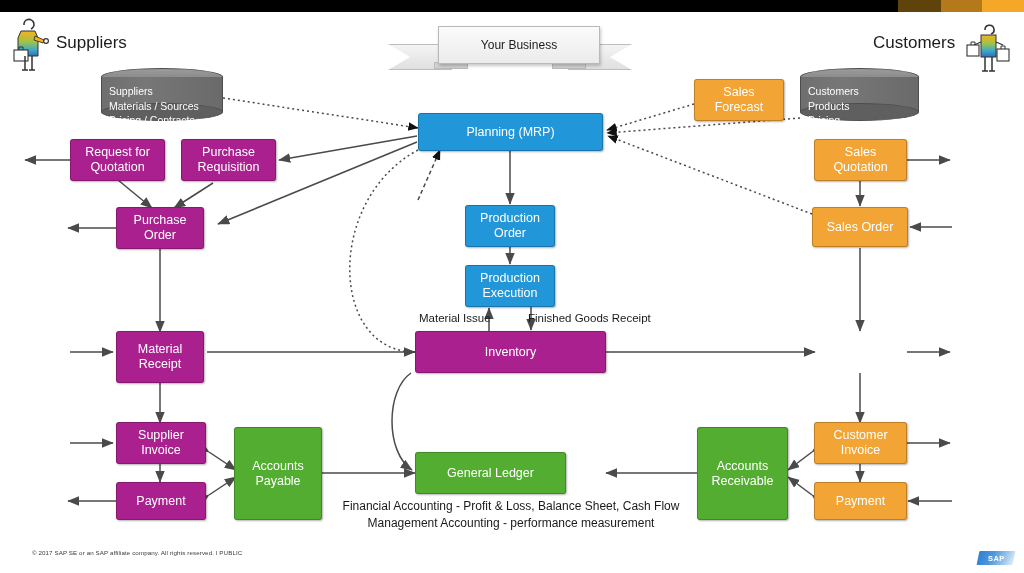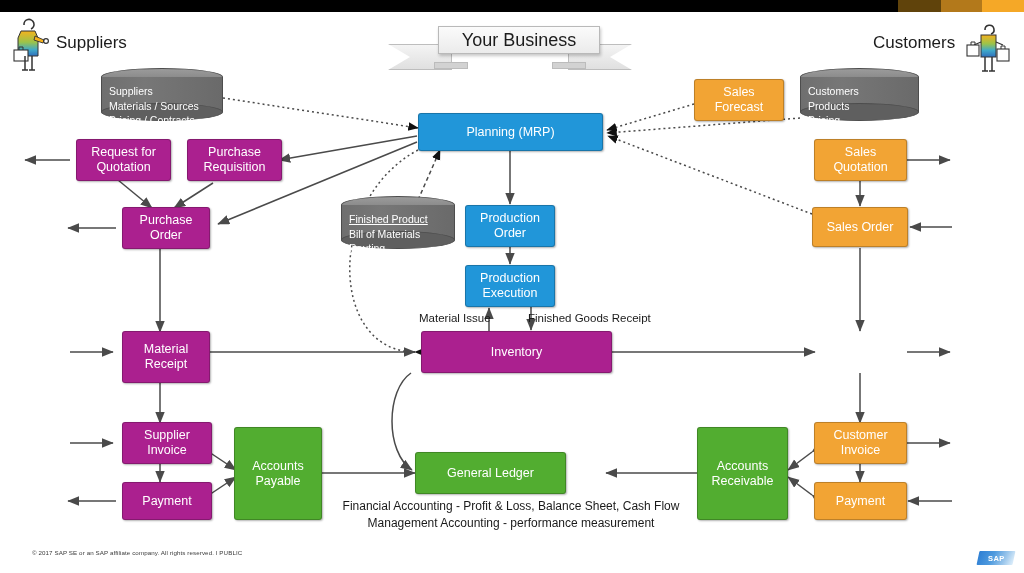--- a/index.html
+++ b/index.html
@@ -13,21 +13,21 @@
 
   
   #wires{position:absolute;left:0;top:0;width:1024px;height:573px;}
 
   
   .node{position:absolute;border-radius:3px;display:flex;align-items:center;
         justify-content:center;text-align:center;color:#fff;font-size:12.5px;
         line-height:15px;box-sizing:border-box;padding:2px 4px;
         border:1px solid rgba(0,0,0,.22);
         box-shadow:1px 1px 2px rgba(0,0,0,.30);}
-  .purple{background:#a61d8c;background:#ab208f;margin-left:6px;}
+  .purple{background:#a61d8c;background:#ab208f;}
   .blue{background:#1f8fd6;background:#2196d9;}
   .orange{background:#f0a232;background:#f2a434;}
   .green{background:#4caf28;background:#52ad30;}
 
   
   .cyl{position:absolute;}
   .cyl .body{position:absolute;left:0;top:9px;width:100%;
              background:linear-gradient(90deg,#6f6f6f 0%,#777 35%,#6a6a6a 100%);
              border-left:1px solid #4d4d4d;border-right:1px solid #4d4d4d;
              box-sizing:border-box;}
@@ -35,26 +35,26 @@
             background:linear-gradient(180deg,#9b9b9b,#7d7d7d);
             border:1px solid #4d4d4d;box-sizing:border-box;}
   .cyl .bot{position:absolute;left:0;width:100%;height:18px;border-radius:50%;
             background:#5f5f5f;border:1px solid #4d4d4d;box-sizing:border-box;}
   .cyl .txt{position:absolute;left:8px;top:16px;color:#fff;font-size:10.5px;
             line-height:14.5px;text-align:left;z-index:3;white-space:pre-line;}
   .cyl .txt u{text-decoration:underline;}
 
   
   .ribbon{position:absolute;}
-  .ribbon .plate{position:absolute;left:50px;top:0;width:162px;height:28px;
+  .ribbon .plate{position:absolute;left:50px;top:0;width:162px;height:38px;
       background:linear-gradient(180deg,#fbfbfb,#ebebeb);
       border:1px solid #b9b9b9;box-sizing:border-box;
       box-shadow:1px 2px 3px rgba(0,0,0,.22);
       display:flex;align-items:center;justify-content:center;
-      font-size:18px;color:#1c1c1c;z-index:3;text-align:right;}
+      font-size:12px;color:#1c1c1c;z-index:3;text-align:right;}
   .ribbon .tail{position:absolute;top:18px;width:64px;height:26px;
       background:linear-gradient(180deg,#f4f4f4,#e0e0e0);
       border:1px solid #bdbdbd;box-sizing:border-box;}
   .ribbon .tail.l{left:0;clip-path:polygon(0 0,100% 0,100% 100%,0 100%,22px 50%);}
   .ribbon .tail.r{right:0;clip-path:polygon(0 0,100% 0,calc(100% - 22px) 50%,100% 100%,0 100%);}
   .ribbon .fold{position:absolute;top:36px;width:34px;height:7px;background:#d2d2d2;
       border:1px solid #bcbcbc;box-sizing:border-box;}
 
   
   .headlabel{position:absolute;font-size:17px;color:#1c1c1c;}
@@ -235,26 +235,20 @@
 
   <div class="cyl" style="left:101px;top:68px;width:122px;height:53px;">
     <div class="top"></div>
     <div class="body" style="height:35px;"></div>
     <div class="bot" style="top:35px;"></div>
     <div class="txt">Suppliers
 Materials / Sources
 Pricing / Contracts</div>
   </div>
 
-  <div class="cyl" style="left:341px;top:196px;width:114px;height:53px;">
-    <div class="top"></div>
-    <div class="body" style="height:35px;"></div>
-    <div class="bot" style="top:35px;"></div>
-    <div class="txt"><u>Finished Product</u><br><span>Bill of Materials</span><br><span>Routing</span></div>
-  </div>
 
   <div class="cyl" style="left:800px;top:68px;width:119px;height:53px;">
     <div class="top"></div>
     <div class="body" style="height:35px;"></div>
     <div class="bot" style="top:35px;"></div>
     <div class="txt">Customers
 Products
 Pricing</div>
   </div>
 

